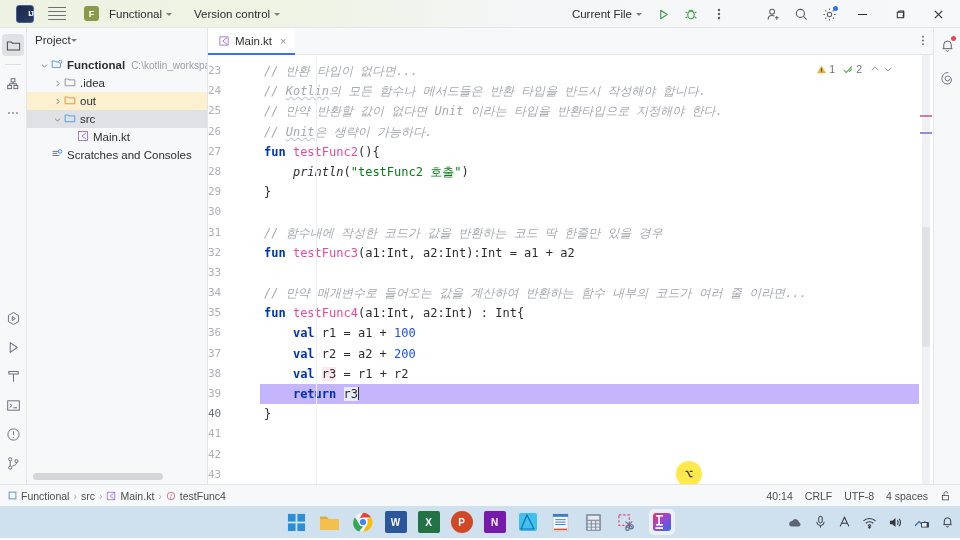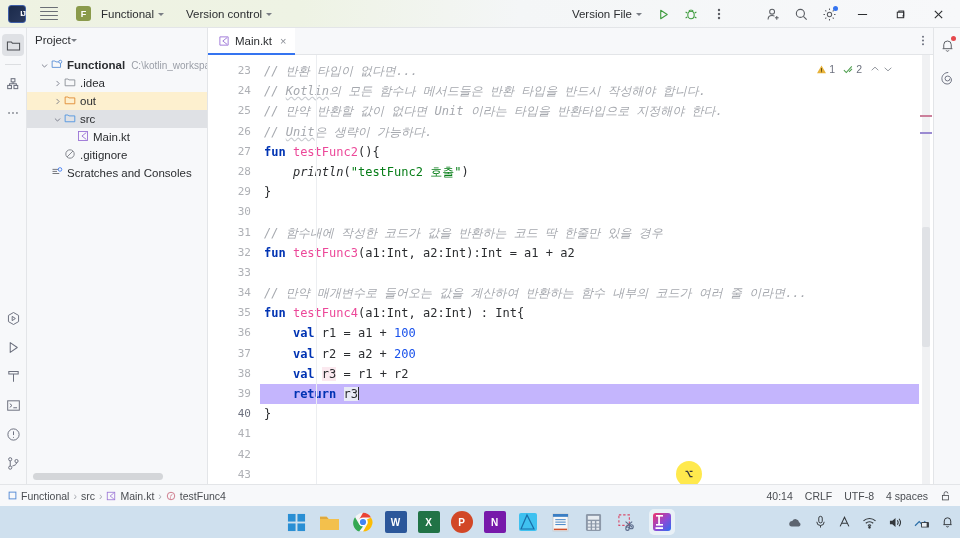--- a/index.html
+++ b/index.html
@@ -12,21 +12,21 @@
   }
 
   
   .titlebar {
     height:28px; display:flex; align-items:center;
     background:linear-gradient(to right,#eef2e2 0px,#eef3e4 300px,#f4f6f7 520px,#f7f8fa 960px);
     border-bottom:1px solid #e3e5e8;
     position:relative;
   }
   .tb-logo {
-    width:18px;height:18px;margin-left:8px;border-radius:3px;
+    width:18px;height:18px;margin-left:16px;border-radius:3px;
     background:linear-gradient(135deg,#1b2a4b 0%,#2b3a5e 100%);
     display:flex;align-items:center;justify-content:flex-end;
     color:#fff;font-size:8px;font-weight:bold;letter-spacing:-1px;
     border:1px solid #3f5fa8;
   }
   .tb-burger { margin-left:14px; width:18px; display:flex; flex-direction:column; gap:2.5px; cursor:pointer;}
   .tb-burger i { display:block; height:1.5px; background:#6b6f76; border-radius:1px;}
   .proj-badge {
     width:15px;height:15px;border-radius:3px;background:#8a9a4b;
     color:#fff;font-size:9px;font-weight:bold;display:flex;
@@ -67,21 +67,21 @@
 
   
   .editor{flex:1; display:flex; flex-direction:column; background:#fff; position:relative;}
   .tabbar{height:27px; background:#f7f8fa; border-bottom:1px solid #e3e5e8; display:flex; align-items:center; position:relative;}
   .tab{height:27px;display:flex;align-items:center;gap:5px;padding:0 8px 0 10px;font-size:11.5px;cursor:pointer;position:relative;background:#fff;}
   .tab .under{position:absolute;left:0;right:0;bottom:0;height:2px;background:#3574f0;}
   .tabx{color:#8a8e96;font-size:11px;cursor:pointer;margin-left:3px;}
   .tab-more{position:absolute;right:8px;color:#6c707e;cursor:pointer;font-size:13px;line-height:1;}
 
   .codewrap{flex:1; position:relative; overflow:hidden; display:flex;}
-  .gutter{width:52px;text-align:right;padding-right:9px;padding-top:6px;
+  .gutter{width:52px;text-align:left;padding-right:9px;padding-top:6px;
           font-family:"DejaVu Sans Mono",monospace;font-size:11px;color:#aeb0b5;user-select:none;flex:none;}
   .gutter div{height:20.2px;line-height:20.2px;}
   .gutter div.cur{color:#6c707e;}
   .code{flex:1;padding-top:6px;font-family:"DejaVu Sans Mono",monospace;font-size:12px;position:relative;overflow:hidden;}
   .cl{height:20.2px;line-height:20.2px;white-space:pre;padding-left:4px;}
   .cl.cur{background:#c4b5fd;margin-left:-4px;padding-left:8px;}
   .cmt{color:#a5a8ae;font-style:italic;}
   .cmt u{text-decoration:underline; text-decoration-style:wavy; text-decoration-color:#c9ccd1;}
   .kw{color:#0033b3;font-weight:bold;}
   .fn{color:#ec4899;}
@@ -144,21 +144,21 @@
     <span>Functional</span>
     <span class="chev"></span>
   </div>
   <div class="tb-item" style="margin-left:10px;">
     <span>Version control</span>
     <span class="chev"></span>
   </div>
 
   <div class="tb-right">
     <div class="tb-item">
-      <span>Version File</span>
+      <span>Current File</span>
       <span class="chev"></span>
     </div>
     <div class="ic-btn">
       <svg width="13" height="13" viewBox="0 0 14 14">
           <path d="M4 2.5 L11 7 L4 11.5 Z" fill="none" stroke="#3f9c3f" stroke-width="1.2" stroke-linejoin="round"></path>
         </svg>
     </div>
     <div class="ic-btn">
       <svg width="14" height="14" viewBox="0 0 14 14" stroke="#3f9c3f" stroke-width="1.1" fill="none">
         <ellipse cx="7" cy="8" rx="3.2" ry="3.8"></ellipse>
@@ -341,29 +341,20 @@
           <span class="lbl">src</span>
         </div>
         <div class="row">
           <span style="width:36px;flex:none;"></span>
           <span class="arrow"></span>
           <span class="tw"><svg width="12" height="12" viewBox="0 0 16 16">
               <rect x="2" y="2" width="12" height="12" fill="none" stroke="#9a72d6" stroke-width="1.2"></rect>
               <path d="M12.4 3.4 L6.6 8 L12.4 12.6" fill="none" stroke="#9a72d6" stroke-width="1.2"></path>
             </svg></span>
           <span class="lbl">Main.kt</span>
-        </div>
-        <div class="row">
-          <span style="width:23px;flex:none;"></span>
-          <span class="arrow"></span>
-          <span class="tw"><svg width="12" height="12" viewBox="0 0 16 16" fill="none" stroke="#7a7e85" stroke-width="1.2">
-              <circle cx="8" cy="8" r="5.6"></circle>
-              <line x1="4.1" y1="11.9" x2="11.9" y2="4.1"></line>
-            </svg></span>
-          <span class="lbl">.gitignore</span>
         </div>
         <div class="row">
           <span style="width:10px;flex:none;"></span>
           <span class="arrow"></span>
           <span class="tw"><svg width="12" height="12" viewBox="0 0 16 16" fill="none" stroke="#5a5d63" stroke-width="1.1">
               <path d="M2 4.5h8M2 7.2h6M2 10h9"></path>
               <circle cx="12" cy="4.6" r="2.4" stroke="#3574f0"></circle>
             </svg></span>
           <span class="lbl">Scratches and Consoles</span>
         </div>

